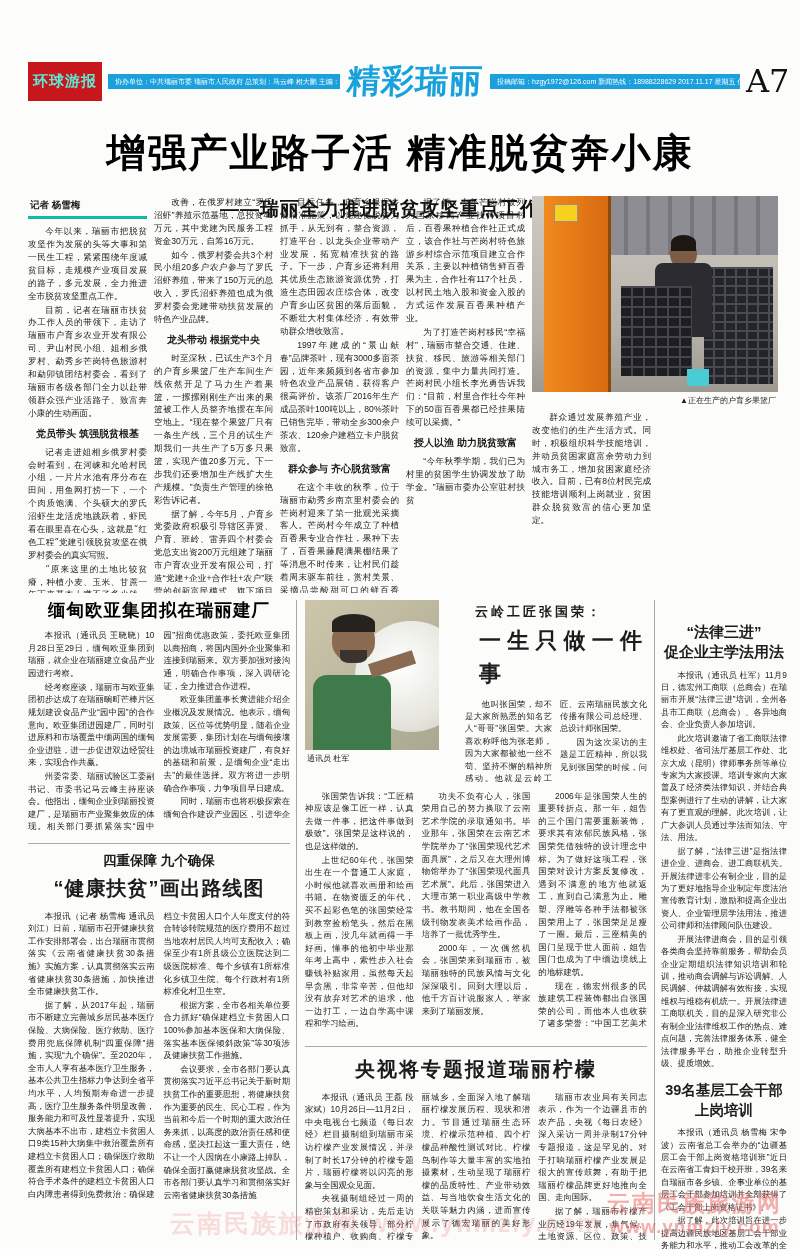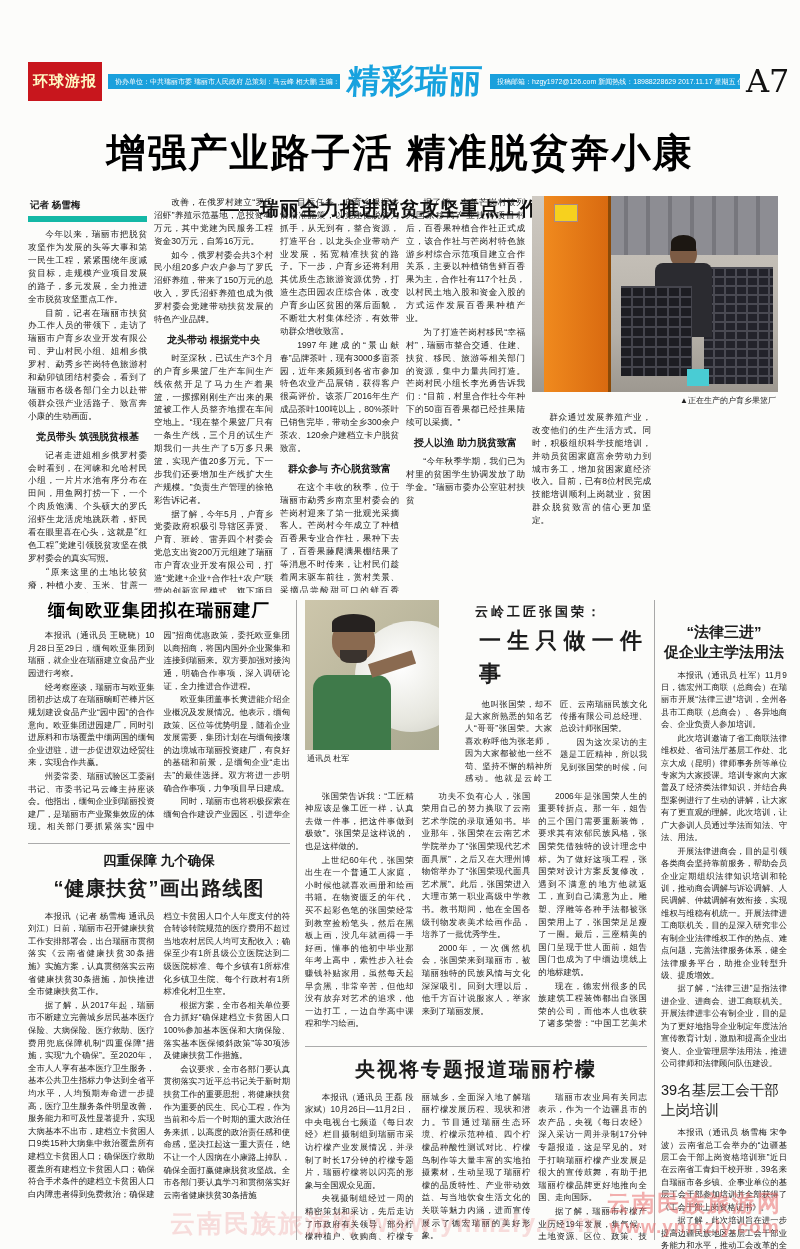--- a/index.html
+++ b/index.html
@@ -1,39 +1,39 @@
 <!DOCTYPE html>
 <html><head>
 <meta charset="utf-8">
 <style>
   html,body{margin:0;padding:0;background:#e8e8e6;}
   .page{position:relative;width:800px;height:1249px;margin:0 auto;background:#fcfcfa;overflow:hidden;
         font-family:"Liberation Sans","DejaVu Sans",sans-serif;color:#1c1c1c;}
   
   .masthead{position:absolute;top:58px;left:28px;width:748px;height:46px;display:flex;align-items:center;gap:6px;}
-  .paperbox{flex:none;background:#c8161d;color:#fef9c3;font-weight:bold;font-size:15px;letter-spacing:1px;
+  .paperbox{flex:none;background:#c8161d;color:#5eead4;font-weight:bold;font-size:15px;letter-spacing:1px;
             padding:10px 5px;font-family:"DejaVu Serif",serif;}
   .bluebar{flex:none;background:#1aa0dc;color:#fff;font-size:7px;height:15px;line-height:15px;
            padding:0 7px;white-space:nowrap;overflow:hidden;}
   .bar1{width:218px;}
   .bar2{width:236px;}
   .brand{flex:none;width:138px;text-align:center;color:#17a2de;font-weight:bold;font-size:33px;
          letter-spacing:1px;transform:skewX(-3deg);font-family:"Liberation Sans",sans-serif;}
   .pageno{flex:none;margin-left:auto;font-family:"DejaVu Serif",serif;font-size:32px;font-weight:400;color:#111;}
   
   .leadhead{position:absolute;top:110px;left:40px;width:720px;text-align:center;}
   .leadhead h1{margin:16px;font-size:39px;letter-spacing:2px;font-weight:bold;color:#000;}
   .leadhead h2{margin:9px 0 0 0;font-size:19px;letter-spacing:1px;font-weight:bold;color:#111;}
   
   .mainart{position:absolute;top:196px;left:28px;width:758px;height:397px;overflow:hidden;
            display:flex;gap:7px;}
   .mcol{flex:none;width:119px;font-size:8.6px;line-height:1.5;text-align:justify;overflow:hidden;}
   .para{margin:0 0 1px 0;text-indent:2em;}
   .subhead{font-size:10px;font-weight:bold;text-align:center;margin:6px 0 5px 0;text-indent:0;}
-  .reporter{font-size:9.5px;font-weight:bold;padding:2px 0 4px 2px;border-bottom:6px solid #14b8a6;margin-bottom:6px;}
+  .reporter{font-size:9.5px;font-weight:bold;padding:2px 0 4px 2px;border-bottom:3px solid #14b8a6;margin-bottom:6px;}
   .introcol .para{font-family:"DejaVu Serif",serif;color:#222;}
   .photowrap{flex:none;width:246px;}
   .mainphoto{position:relative;width:246px;height:196px;overflow:hidden;
              background:linear-gradient(180deg,#cfcac2 0%,#b5b0a8 70%,#9d9890 100%);}
   .ph-machtop{position:absolute;top:0;left:30%;right:0;height:30%;
               background:repeating-linear-gradient(90deg,#8d8d93 0 18px,#77777d 18px 22px);}
   .ph-orange{position:absolute;top:0;left:5%;width:26%;height:100%;
              background:linear-gradient(90deg,#f08a1e,#d96a10);border-right:3px solid #8a4a08;}
   .ph-warn{position:absolute;top:4%;left:9%;width:9%;height:8%;background:#f7d11e;border:1px solid #a88;}
   .ph-crates-r{position:absolute;right:2%;top:36%;width:28%;height:60%;background:#23232a;
@@ -75,21 +75,21 @@
   .cp-arm{position:absolute;left:48%;top:38%;width:34%;height:9%;background:#8a6a50;transform:rotate(-18deg);}
   .credit{font-size:8px;color:#222;margin:3px 0 4px 2px;}
   .craft-pre{font-size:13px;font-weight:bold;letter-spacing:3px;margin:2px 0 2px 10px;}
   .craft-main{font-size:22px;font-weight:bold;letter-spacing:5px;margin:0 0 8px 14px;}
   .leadcols{column-count:2;column-gap:8px;height:88px;overflow:hidden;font-size:8.3px;}
   .cols3{column-count:3;column-gap:8px;height:248px;overflow:hidden;margin-top:4px;}
   .cctv-h{font-size:20px;font-weight:bold;text-align:center;letter-spacing:2px;margin:2px 0 7px 0;}
   .cols3b{column-count:3;column-gap:8px;height:166px;overflow:hidden;}
   
   .law-h{font-size:15px;font-weight:bold;text-align:center;margin:0;line-height:1.35;}
-  .union-h{font-size:14.5px;font-weight:normal;text-align:left;margin:10px 0 0 0;line-height:1.4;}
+  .union-h{font-size:14.5px;font-weight:bold;text-align:center;margin:10px 0 0 0;line-height:1.4;}
   .rbody{margin-top:6px;}
   
   .wm-right{position:absolute;right:18px;top:1190px;text-align:center;color:rgba(233,110,110,0.55);
             font-weight:bold;line-height:1.15;letter-spacing:2px;}
   .wm-right .l1{font-size:23px;}
   .wm-right .l2{font-size:19px;letter-spacing:1px;}
   .wm-wide{position:absolute;left:170px;top:1207px;font-size:25px;font-weight:bold;letter-spacing:2px;
            color:rgba(233,110,110,0.22);white-space:nowrap;}
 </style>
 </head>
@@ -223,22 +223,22 @@
         <p class="para">据了解，瑞丽市柠檬产业历经19年发展，集气候、土地资源、区位、政策、技术、经验等诸多优势于一身，使柠檬种植生产在规模、产量、质量和效益上不断取得新突破。产业主要分布在勐秀和户育两个山区乡，在全市范围内建立了多个高产栽培管理典型样板及种植示范点，强化科技支撑，积极抓市场营销，以企业、合作社等全面带动专业化、品牌化发展。目前全市柠檬累计种植面积达51090.6亩，投产面积达到8594.2亩，亩产达到1吨，亩产值6708元。截止2017年10月全市共生产柠檬鲜果8870吨，实现总产值5765.5万元，柠檬早已是瑞丽驰名中外的特色农产品名片。</p>
       </div>
   </div>
 
   <div class="block rightblock">
     <div class="law-h">“法律三进”</div>
     <div class="law-h">促企业主学法用法</div>
     <div class="rbody">
         <p class="para">本报讯（通讯员 杜军）11月9日，德宏州工商联（总商会）在瑞丽市开展“法律三进”培训，全州各县市工商联（总商会）、各异地商会、企业负责人参加培训。</p>
         <p class="para">此次培训邀请了省工商联法律维权处、省司法厅基层工作处、北京大成（昆明）律师事务所等单位专家为大家授课。培训专家向大家普及了经济类法律知识，并结合典型案例进行了生动的讲解，让大家有了更直观的理解。此次培训，让广大参训人员通过学法而知法、守法、用法。</p>
+        <p class="para">据了解，“法律三进”是指法律进企业、进商会、进工商联机关。开展法律进非公有制企业，目的是为了更好地指导企业制定年度法治宣传教育计划，激励和提高企业出资人、企业管理层学法用法，推进公司律师和法律顾问队伍建设。</p>
         <p class="para">开展法律进商会，目的是引领各类商会坚持靠前服务，帮助会员企业定期组织法律知识培训和轮训，推动商会调解与诉讼调解、人民调解、仲裁调解有效衔接，实现维权与维稳有机统一。开展法律进工商联机关，目的是深入研究非公有制企业法律维权工作的热点、难点问题，完善法律服务体系，健全法律服务平台，助推企业转型升级、提质增效。</p>
-        <p class="para">据了解，“法律三进”是指法律进企业、进商会、进工商联机关。开展法律进非公有制企业，目的是为了更好地指导企业制定年度法治宣传教育计划，激励和提高企业出资人、企业管理层学法用法，推进公司律师和法律顾问队伍建设。</p>
       </div>
     <div class="union-h">39名基层工会干部</div>
     <div class="union-h" style="margin-top:0;">上岗培训</div>
     <div class="rbody">
         <p class="para">本报讯（通讯员 杨雪梅 宋争波）云南省总工会举办的“边疆基层工会干部上岗资格培训班”近日在云南省工青妇干校开班，39名来自瑞丽市各乡镇、企事业单位的基层工会干部参加培训并全部获得了《工会干部上岗资格证书》。</p>
         <p class="para">据了解，此次培训旨在进一步提高边疆民族地区基层工会干部业务能力和水平，推动工会改革的全面深入，提升基层工会组织的吸引力、凝聚力，满足新任基层工会干部上岗资格培训需求。</p>
       </div>
   </div>
 
   <div class="wm-wide">云南民族旅游网 www.ynmzly.com</div>

